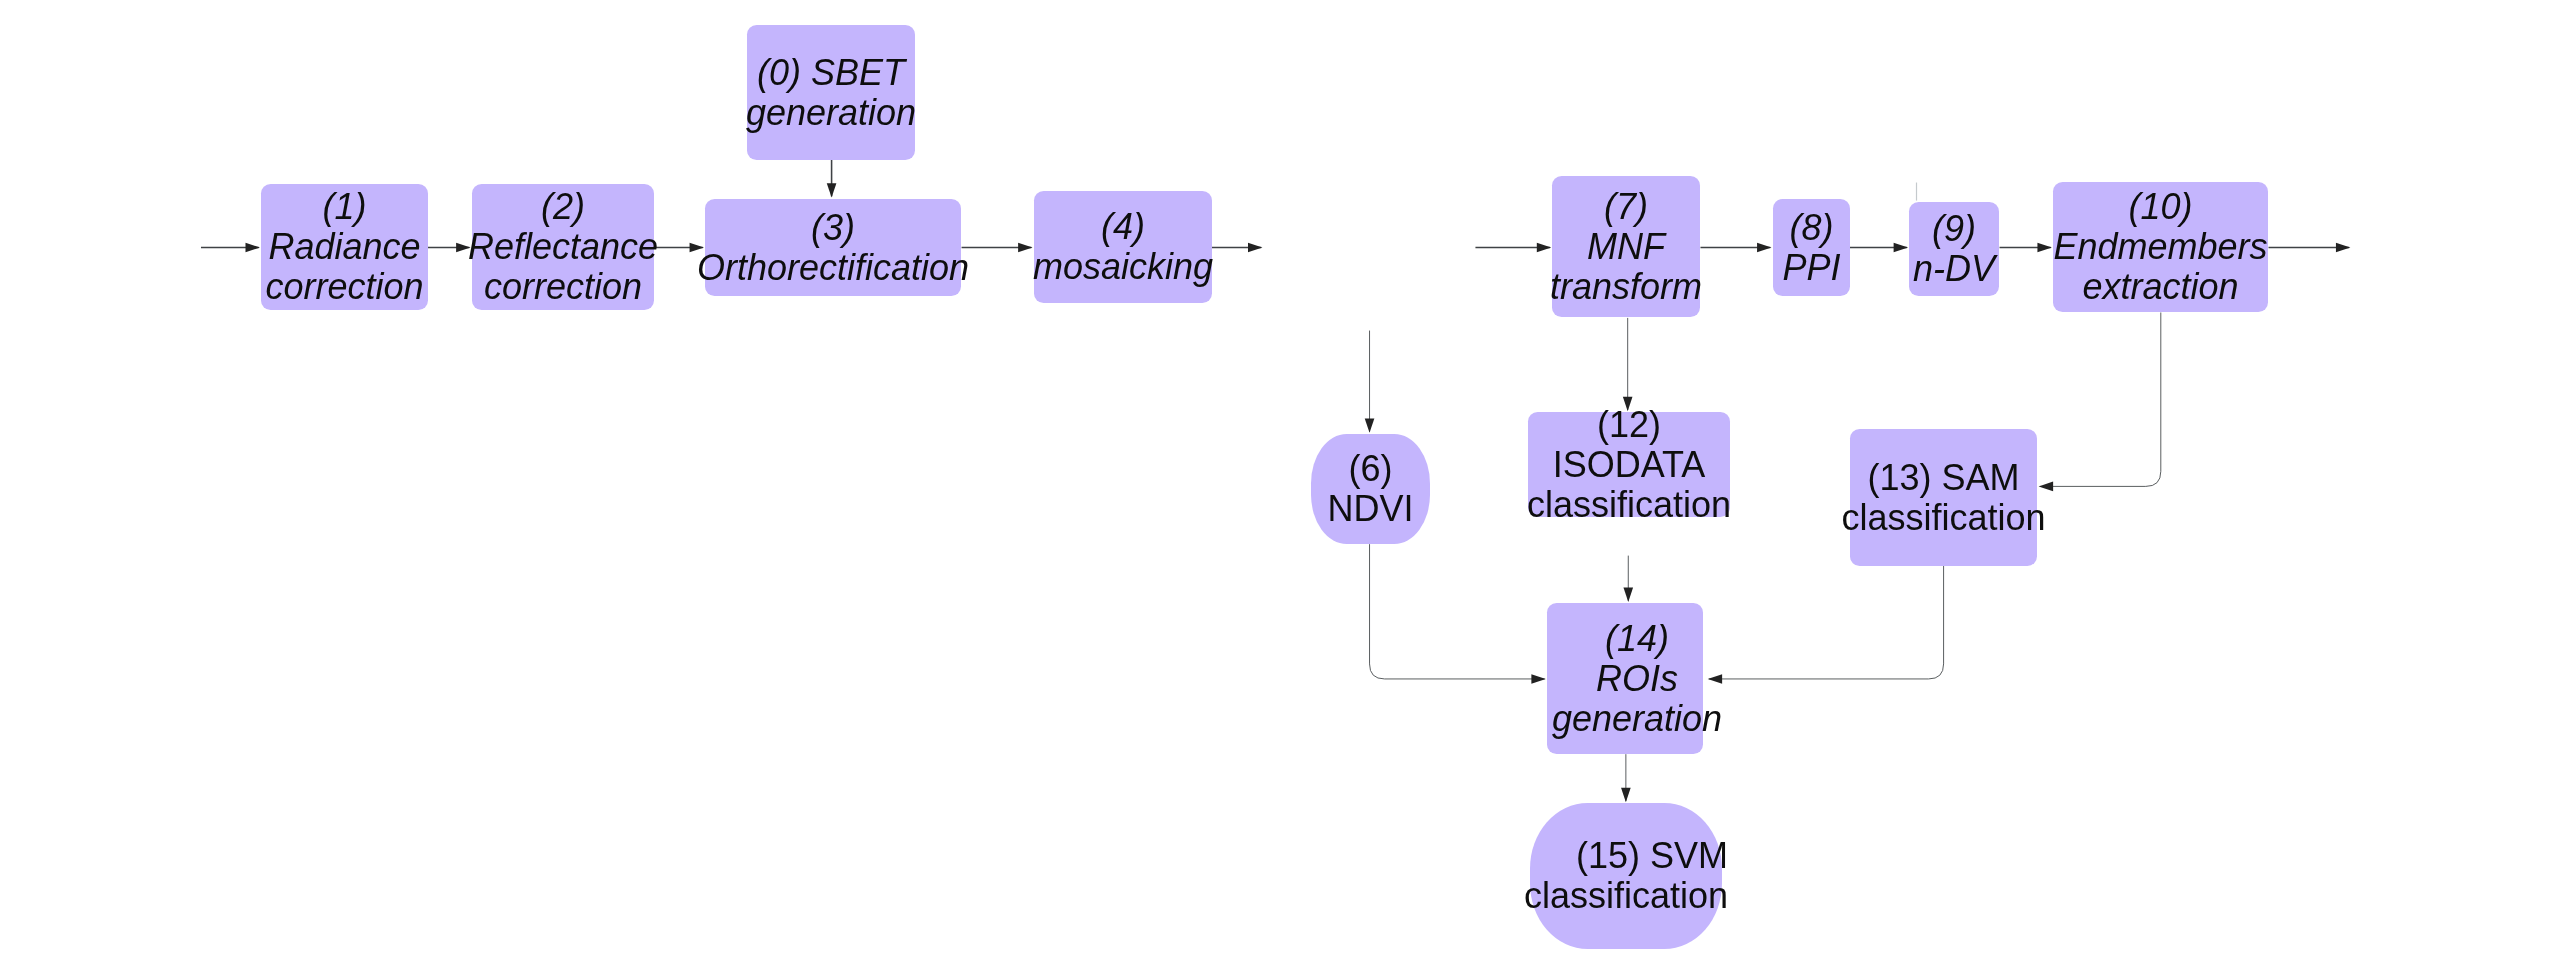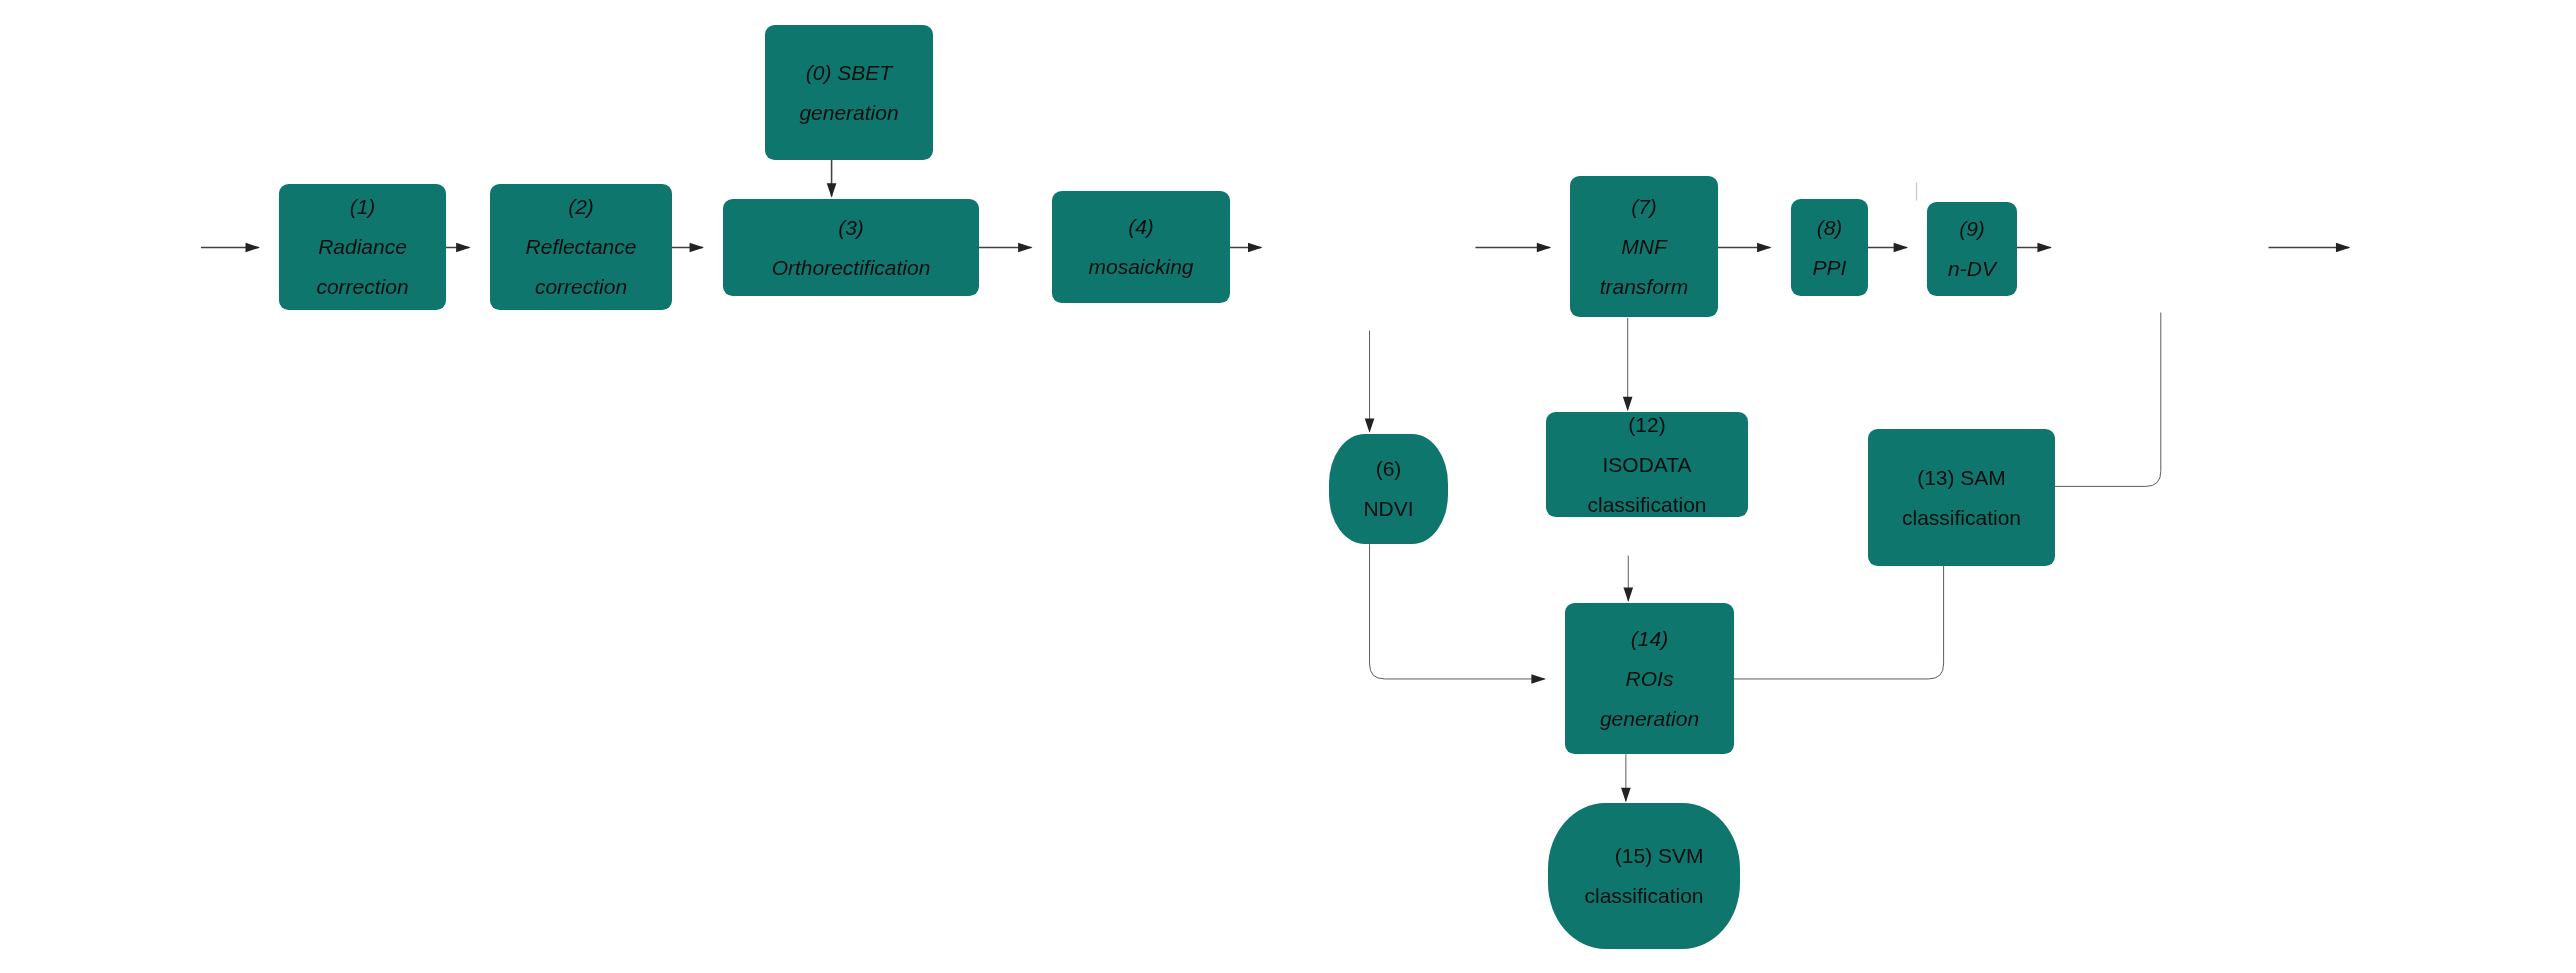--- a/index.html
+++ b/index.html
@@ -18,26 +18,25 @@
   }
   .edge  { fill: none; stroke: #3f4245; stroke-width: 2.6px; }
   .thin  { stroke-width: 1.6px; stroke: #53575a; }
   .stub  { fill: none; stroke: #c5cacd; stroke-width: 2px; }
   .node {
     position: absolute;
     display: flex;
     align-items: center;
     justify-content: center;
     text-align: center;
-    background: #0f766e;
+    background: #c4b5fd;
     color: #0e0e0e;
-    font-size: 21px;
+    font-size: 36px;
     line-height: 40px;
     white-space: pre-line;
-    margin-left: 18px;
   }
   .rect   { border-radius: 9.6px; }
   .barrel { border-radius: 30% / 45%; }
   .italic { font-style: italic; }
 
   
   #nd-uav { left: 26.5px;   top: 176px;  width: 175px; height: 141px; }
   #nd-1   { left: 261px;  top: 184px;  width: 167px; height: 126px; }
   #nd-2   { left: 472px;  top: 184px;  width: 182px; height: 126px; }
   #nd-0   { left: 747px; top: 25px;   width: 168px; height: 135px; }
@@ -45,21 +44,21 @@
   #nd-4   { left: 1034px; top: 191px;  width: 178px; height: 112px; }
   #nd-5   { left: 1264px; top: 162px;  width: 212px; height: 168px; }
   #nd-7   { left: 1552px; top: 176px;  width: 148px; height: 141px; }
   #nd-8   { left: 1773px; top: 199px;  width: 77px; height: 97px; }
   #nd-9   { left: 1909px; top: 202px;  width: 90px; height: 94px; }
   #nd-10  { left: 2053px; top: 182px;  width: 215px; height: 130px; }
   #nd-11  { left: 2352px; top: 191px;  width: 200px; height: 112px; }
   #nd-6   { left: 1311px; top: 434px;  width: 119px; height: 110px; }
   #nd-12  { left: 1528px; top: 412px;  width: 202px; height: 105px; }
   #nd-13  { left: 1850px; top: 429px;  width: 187px; height: 137px; }
-  #nd-14  { left: 1547px; top: 603px; width: 169px; height: 151px; }
+  #nd-14  { left: 1547px; top: 603px; width: 132px; height: 151px; padding-left: 24px; }
   #nd-15  { left: 1530px; top: 803px; width: 192px; height: 146px; text-align: right; }
 </style>
 </head>
 <body>
 
 <div class="canvas">
 
   <svg class="edges" viewBox="0 0 4281 1618" aria-hidden="true">
     <defs>
       <marker id="arrow" markerUnits="userSpaceOnUse" markerWidth="26" markerHeight="18" refX="23" refY="9" orient="auto">
@@ -102,20 +101,23 @@
 Orthorectification</div>
   <div class="node rect italic" id="nd-4">(4)
 mosaicking</div>
   <div class="node rect italic" id="nd-7">(7)
 MNF
 transform</div>
   <div class="node rect italic" id="nd-8">(8)
 PPI</div>
   <div class="node rect italic" id="nd-9">(9)
 n-DV</div>
+  <div class="node rect italic" id="nd-10">(10)
+Endmembers
+extraction</div>
   <div class="node barrel" id="nd-6">(6)
 NDVI</div>
   <div class="node rect" id="nd-12">(12)
 ISODATA
 classification</div>
   <div class="node rect" id="nd-13">(13) SAM
 classification</div>
   <div class="node rect italic" id="nd-14">(14)
 ROIs
 generation</div>

